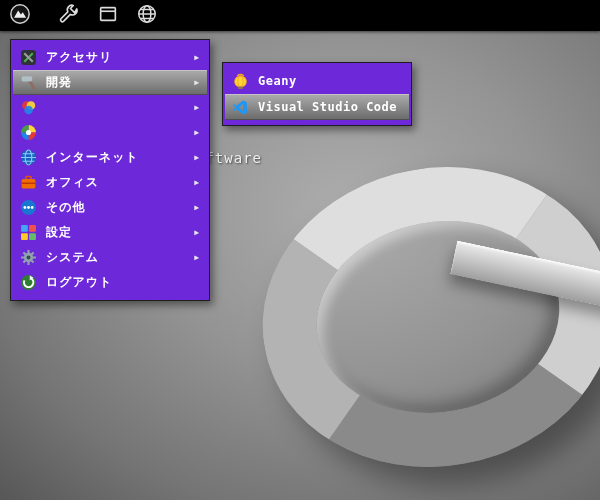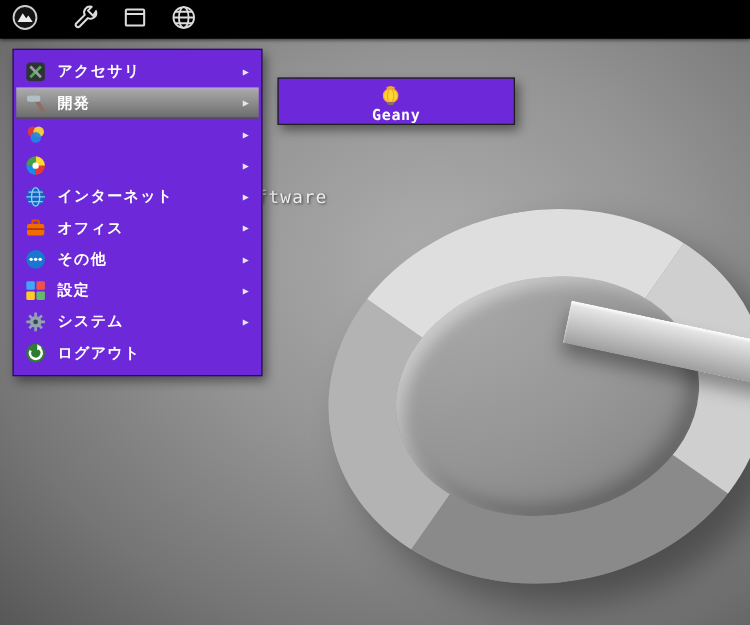--- a/index.html
+++ b/index.html
@@ -67,21 +67,21 @@
   }
   .menu { left:10px; top:39px; width:200px; }
   .submenu { left:222px; top:62px; width:190px; }
 
   .menu-item, .submenu-item {
     height:25px; display:flex; align-items:center;
     padding:0 7px; color:#fff;
     font-size:12px; font-weight:bold; letter-spacing:1px;
     cursor:pointer; white-space:nowrap;
   }
-  .submenu-item { height:26px; letter-spacing:0.5px;flex-direction:column; }
+  .submenu-item { height:26px; letter-spacing:0.5px; }
   .highlighted {
     background:linear-gradient(#aaaaaa, #6c6c6c);
     border-top:1px solid #c4c4c4;
     border-bottom:1px solid #4f4f4f;
   }
   .mi-icon { width:17px; height:17px; margin-right:9px; flex:0 0 17px; }
   .mi-icon svg { width:17px; height:17px; display:block; }
   .mi-arrow { margin-left:auto; font-size:8px; color:#e6e6e6; }
 </style>
 </head>
@@ -266,14 +266,22 @@
           <path d="M5 2.6 Q8 0.4 11 2.6" fill="none" stroke="#f9a825" stroke-width="1.4"></path>
           <ellipse cx="8" cy="8" rx="5.4" ry="5.2" fill="#fdd835" stroke="#f9a825" stroke-width="1"></ellipse>
           <ellipse cx="8" cy="8" rx="2.4" ry="5.2" fill="none" stroke="#f9a825" stroke-width="1"></ellipse>
           <rect x="5.5" y="12.8" width="5" height="2.2" rx="1" fill="#8d6e63"></rect>
         </svg>
     </span>
     <span class="mi-label">Geany</span>
   </div>
 
 
+  <div class="submenu-item highlighted">
+    <span class="mi-icon">
+      <svg viewBox="0 0 16 16">
+          <path fill-rule="evenodd" d="M10.5 1.5 L14 3 V13 L10.5 14.5 L4 9.7 L2.2 11.2 L1 10.2 L3.6 8 L1 5.8 L2.2 4.8 L4 6.3 Z M10.5 4.8 L6.8 8 L10.5 11.2 Z" fill="#2196f3"></path>
+        </svg>
+    </span>
+    <span class="mi-label">Visual Studio Code</span>
+  </div>
 
 </div>
 
 </body></html>

